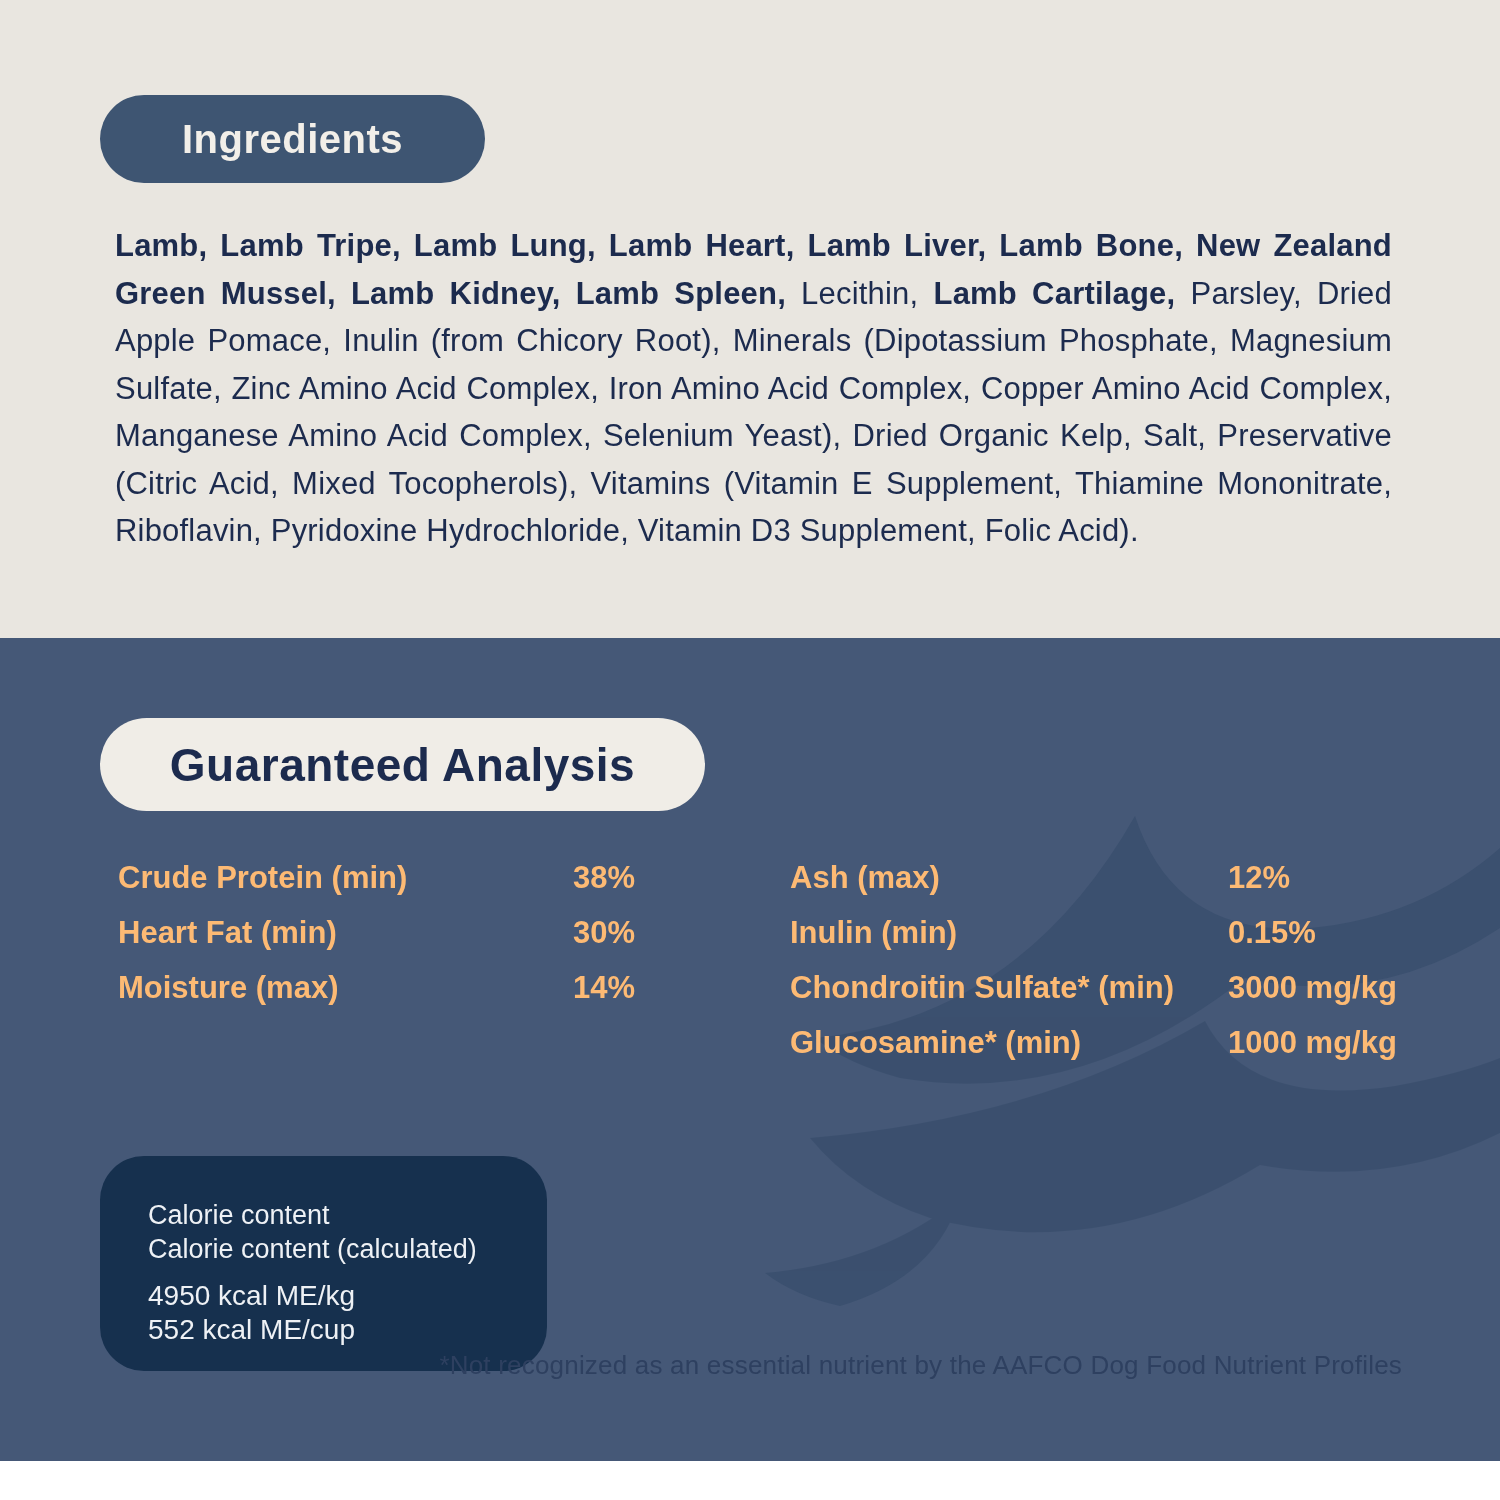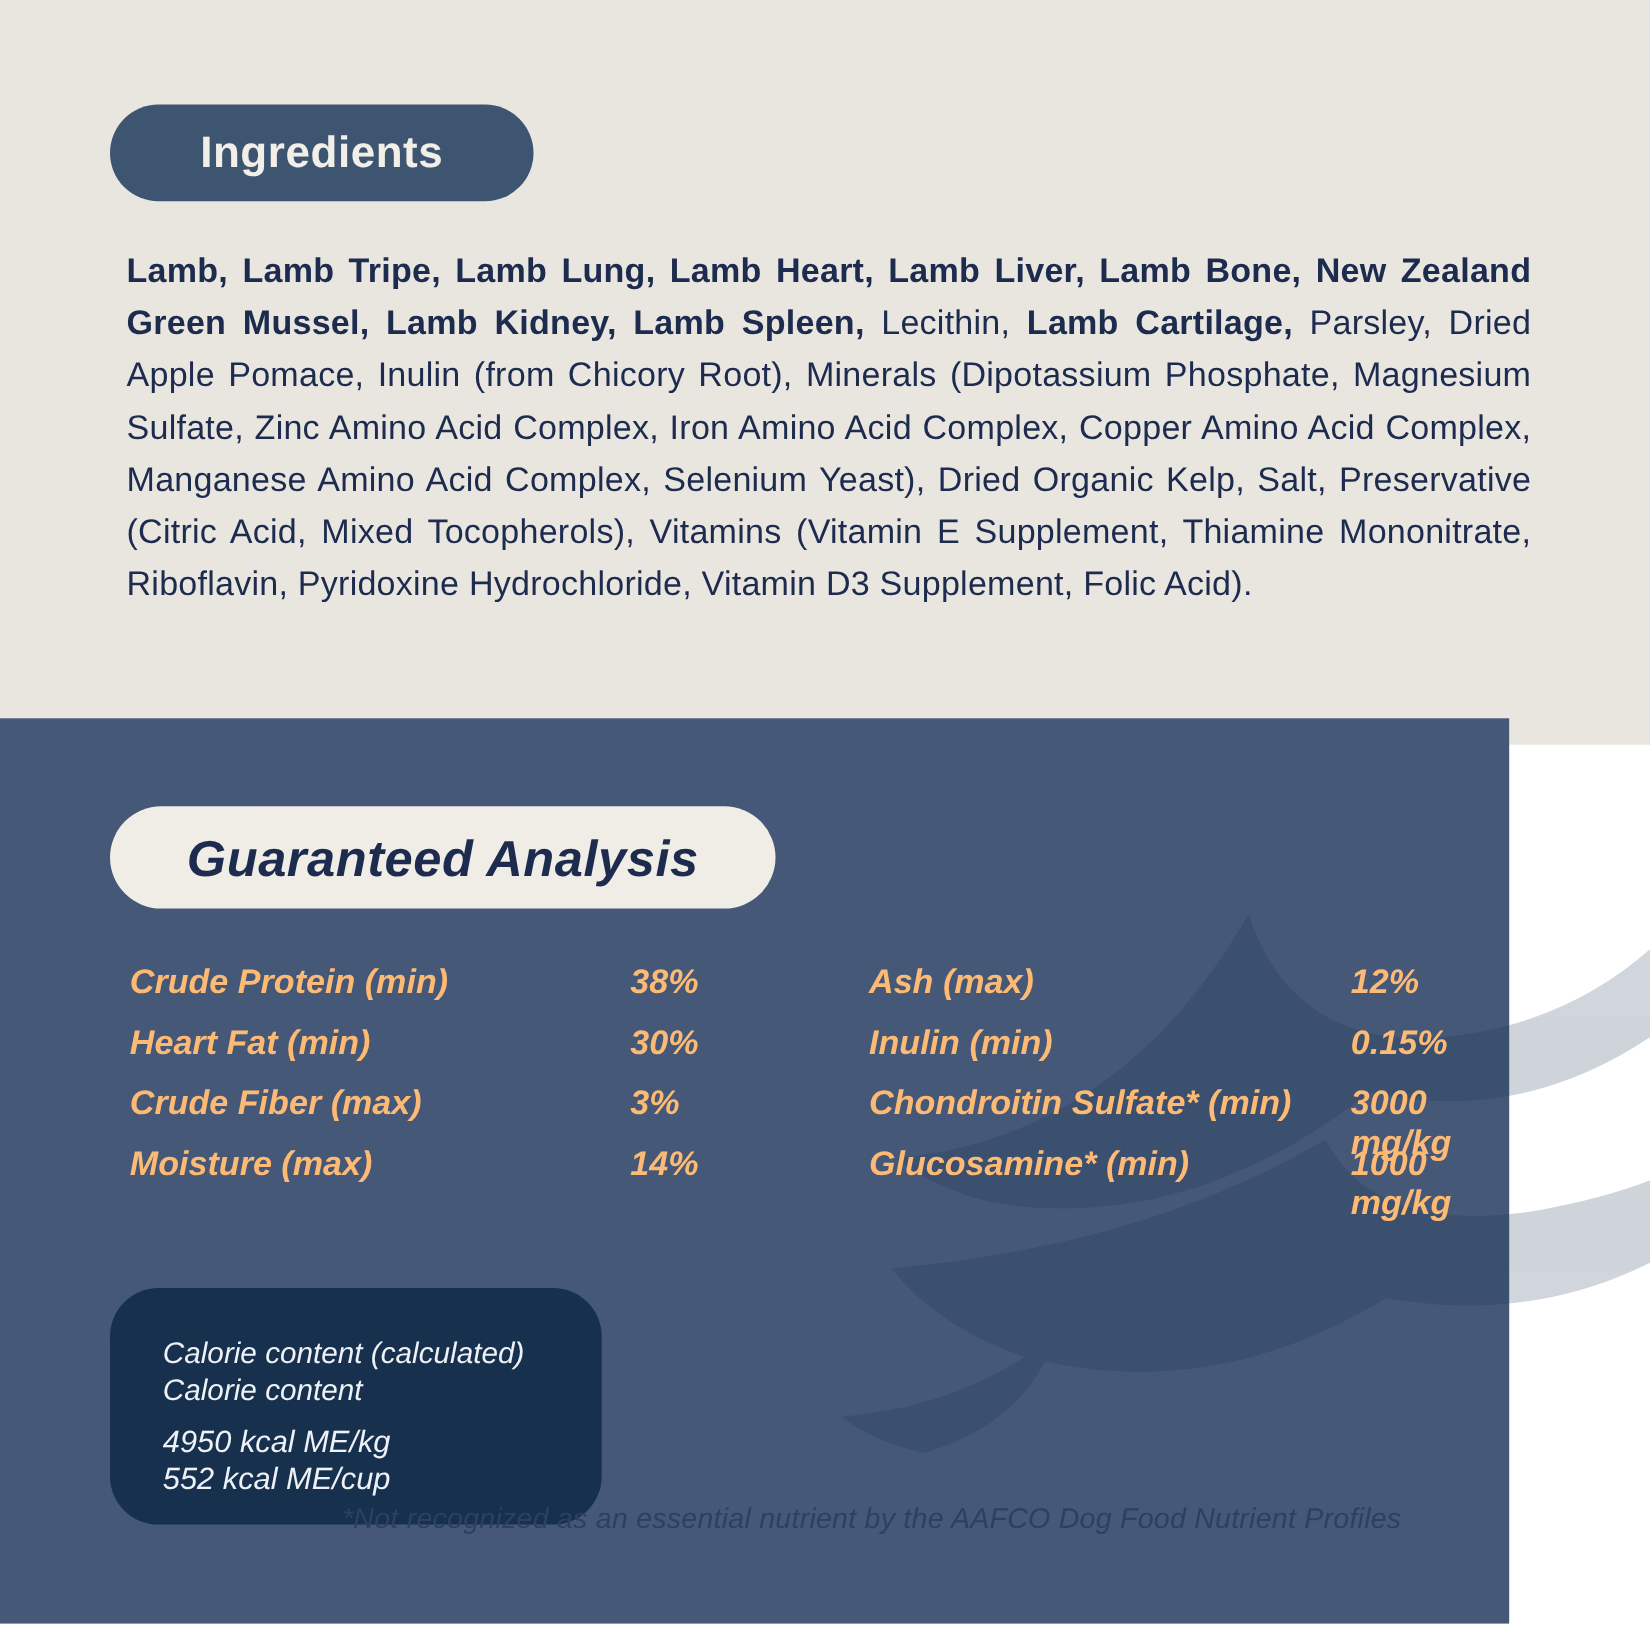--- a/index.html
+++ b/index.html
@@ -18,23 +18,22 @@
     display:flex; align-items:center; justify-content:center;
     color:#f2efe9; font-size:40px; font-weight:700; letter-spacing:0.5px;
   }
   .ingredients-text {
     position:absolute; left:115px; top:222px; width:1277px;
     font-size:31px; line-height:47.5px; color:#1c2b4e;
     text-align:justify; letter-spacing:0.2px; margin:0;
   }
   
   .section-bottom {
-    position:absolute; left:0; top:653px; width:1372px; height:823px;
+    position:absolute; left:0; top:638px; width:1500px; height:823px;
     background:#455877;
-    font-style:italic;
   }
   .watermark {
     position:absolute; left:0; top:0; width:1500px; height:823px;
     pointer-events:none;
   }
   .pill-light {
     position:absolute; left:100px; top:80px; width:605px; height:93px;
     background:#f0ede7; border-radius:47px;
     display:flex; align-items:center; justify-content:center;
     color:#1c2b4e; font-size:46px; font-weight:700; letter-spacing:0.5px;
@@ -86,24 +85,20 @@
     <div class="ga-col left">
       <div class="ga-row">
         <span class="ga-label">Crude Protein (min)</span>
         <span class="ga-value">38%</span>
       </div>
       <div class="ga-row">
         <span class="ga-label">Heart Fat (min)</span>
         <span class="ga-value">30%</span>
       </div>
       <div class="ga-row">
-        <span class="ga-label">Crude Fiber (max)</span>
-        <span class="ga-value">3%</span>
-      </div>
-      <div class="ga-row">
         <span class="ga-label">Moisture (max)</span>
         <span class="ga-value">14%</span>
       </div>
     </div>
 
     <div class="ga-col right">
       <div class="ga-row">
         <span class="ga-label">Ash (max)</span>
         <span class="ga-value">12%</span>
       </div>
@@ -115,22 +110,22 @@
         <span class="ga-label">Chondroitin Sulfate* (min)</span>
         <span class="ga-value">3000 mg/kg</span>
       </div>
       <div class="ga-row">
         <span class="ga-label">Glucosamine* (min)</span>
         <span class="ga-value">1000 mg/kg</span>
       </div>
     </div>
 
     <div class="calorie-box">
+      <p class="calorie-title">Calorie content</p>
       <p class="calorie-title">Calorie content (calculated)</p>
-      <p class="calorie-title">Calorie content</p>
       <p class="calorie-values">
         <span>4950 kcal ME/kg</span><br>
         <span>552 kcal ME/cup</span>
       </p>
     </div>
 
     <p class="footnote">*Not recognized as an essential nutrient by the AAFCO Dog Food Nutrient Profiles</p>
   </section>
 </div>
 

